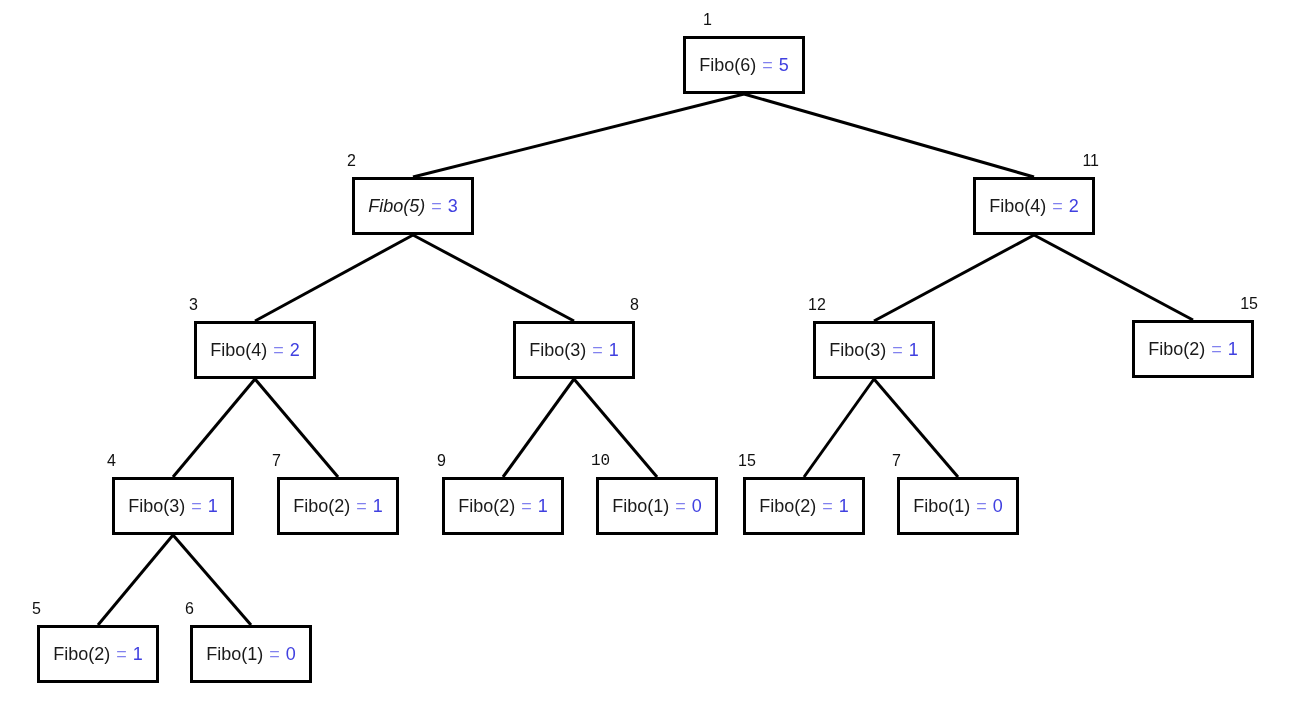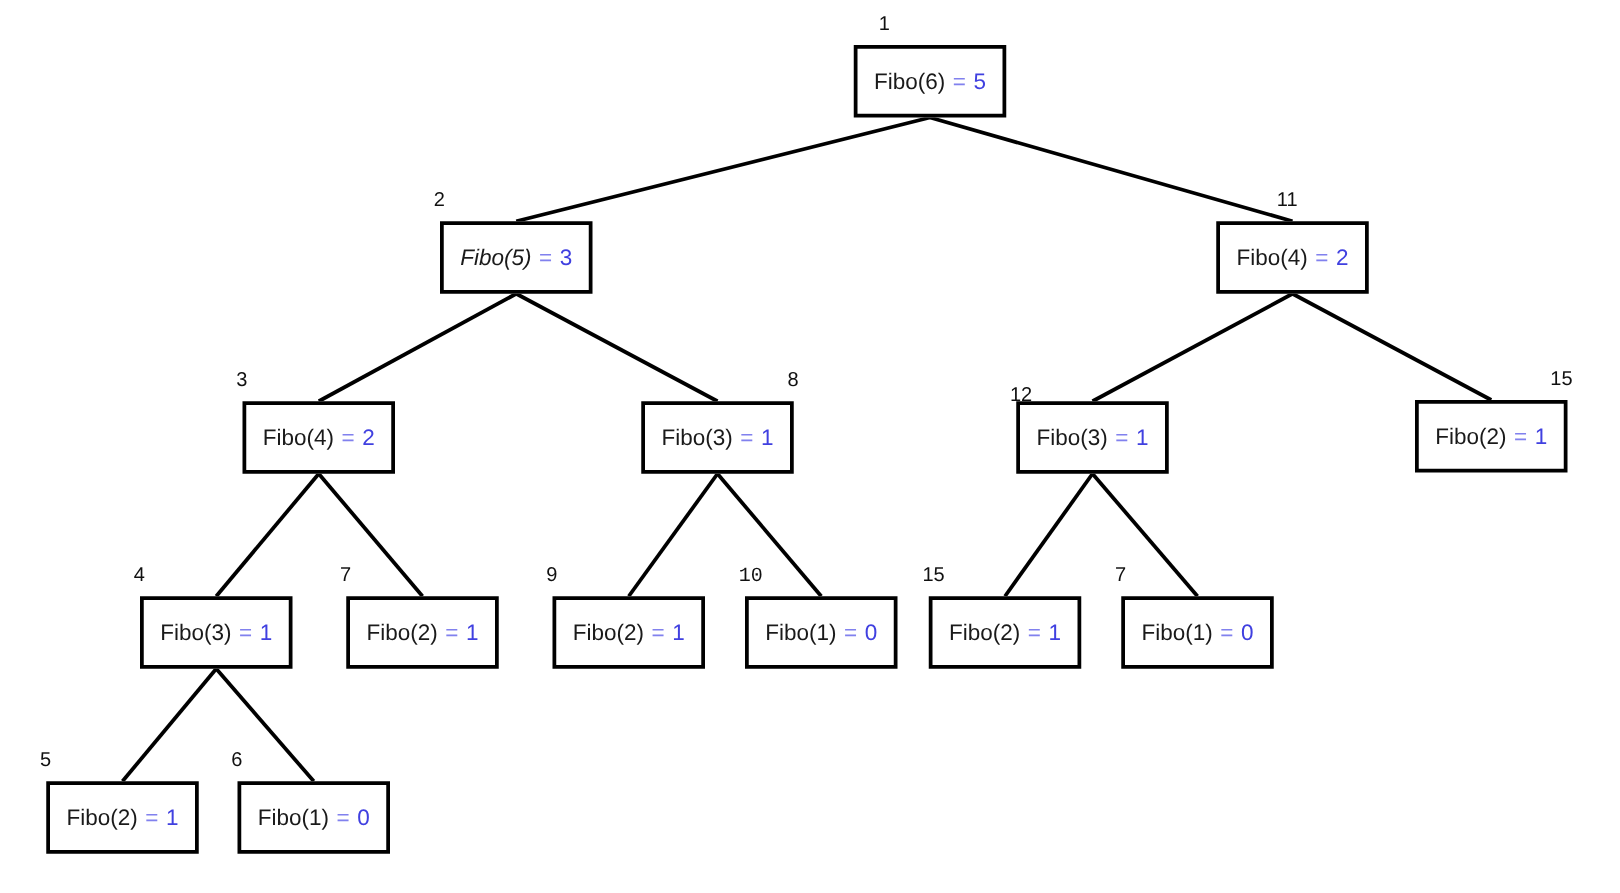--- a/index.html
+++ b/index.html
@@ -80,39 +80,39 @@
         <span style="color: rgb(26, 26, 26); font-style: italic;">Fibo(5)</span>
         <span class="eq" style="color: rgb(129, 129, 238);">=</span>
         <span style="color: rgb(64, 64, 224);">3</span>
       </div>
       <span class="order-label" style="color: rgb(17, 17, 17); top: 151px; left: 347px;">2</span>
       <div class="node" style="left: 973px; top: 177px; width: 122px; height: 58px; border-color: rgb(0, 0, 0); background: rgb(255, 255, 255);">
         <span style="color: rgb(26, 26, 26);">Fibo(4)</span>
         <span class="eq" style="color: rgb(129, 129, 238);">=</span>
         <span style="color: rgb(64, 64, 224);">2</span>
       </div>
-      <span class="order-label" style="color: rgb(17, 17, 17); top: 151px; left: 1038px; transform: translateX(-100%);">11</span>
+      <span class="order-label" style="color: rgb(17, 17, 17); top: 151px; left: 1099px; transform: translateX(-100%);">11</span>
       <div class="node" style="left: 194px; top: 321px; width: 122px; height: 58px; border-color: rgb(0, 0, 0); background: rgb(255, 255, 255);">
         <span style="color: rgb(26, 26, 26);">Fibo(4)</span>
         <span class="eq" style="color: rgb(129, 129, 238);">=</span>
         <span style="color: rgb(64, 64, 224);">2</span>
       </div>
       <span class="order-label" style="color: rgb(17, 17, 17); top: 295px; left: 189px;">3</span>
       <div class="node" style="left: 513px; top: 321px; width: 122px; height: 58px; border-color: rgb(0, 0, 0); background: rgb(255, 255, 255);">
         <span style="color: rgb(26, 26, 26);">Fibo(3)</span>
         <span class="eq" style="color: rgb(129, 129, 238);">=</span>
         <span style="color: rgb(64, 64, 224);">1</span>
       </div>
       <span class="order-label" style="color: rgb(17, 17, 17); top: 295px; left: 639px; transform: translateX(-100%);">8</span>
       <div class="node" style="left: 813px; top: 321px; width: 122px; height: 58px; border-color: rgb(0, 0, 0); background: rgb(255, 255, 255);">
         <span style="color: rgb(26, 26, 26);">Fibo(3)</span>
         <span class="eq" style="color: rgb(129, 129, 238);">=</span>
         <span style="color: rgb(64, 64, 224);">1</span>
       </div>
-      <span class="order-label" style="color: rgb(17, 17, 17); top: 295px; left: 808px; margin-top: 12px;">12</span>
+      <span class="order-label" style="color: rgb(17, 17, 17); top: 295px; left: 808px;">12</span>
       <div class="node" style="left: 1132px; top: 320px; width: 122px; height: 58px; border-color: rgb(0, 0, 0); background: rgb(255, 255, 255);">
         <span style="color: rgb(26, 26, 26);">Fibo(2)</span>
         <span class="eq" style="color: rgb(129, 129, 238);">=</span>
         <span style="color: rgb(64, 64, 224);">1</span>
       </div>
       <span class="order-label" style="color: rgb(17, 17, 17); top: 294px; left: 1258px; transform: translateX(-100%); text-align: center;">15</span>
       <div class="node" style="left: 112px; top: 477px; width: 122px; height: 58px; border-color: rgb(0, 0, 0); background: rgb(255, 255, 255);">
         <span style="color: rgb(26, 26, 26);">Fibo(3)</span>
         <span class="eq" style="color: rgb(129, 129, 238);">=</span>
         <span style="color: rgb(64, 64, 224);">1</span>

